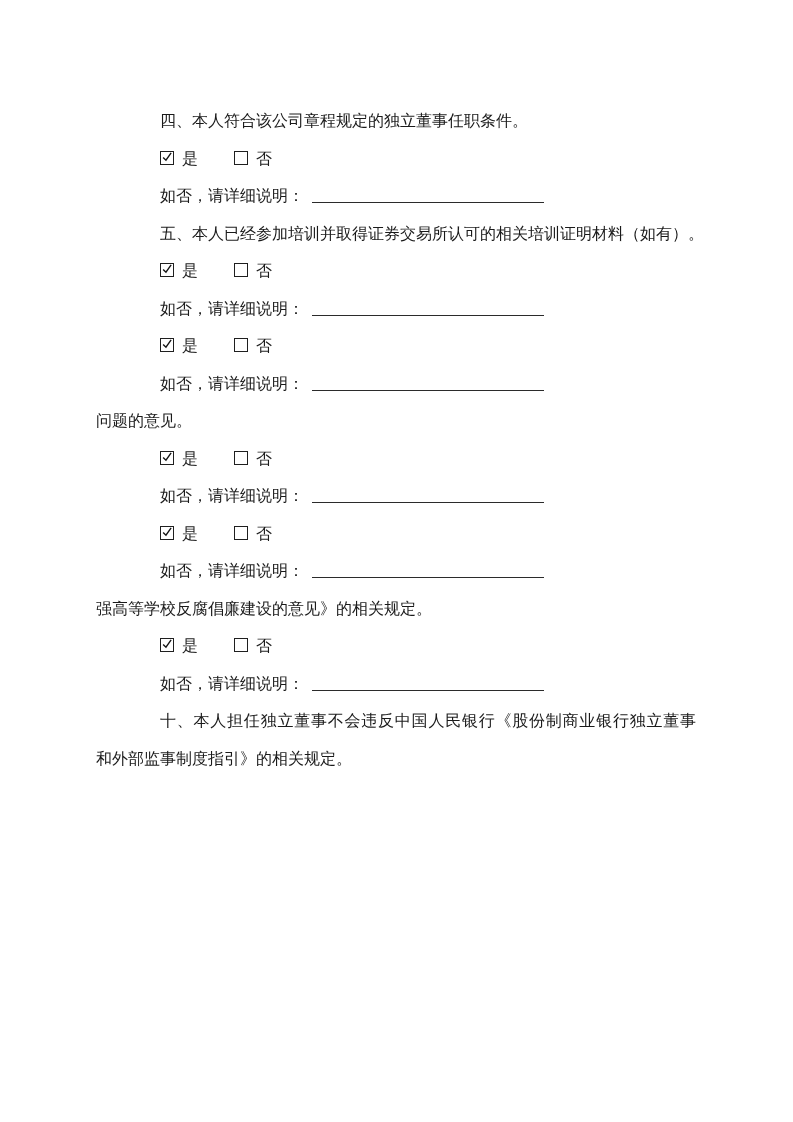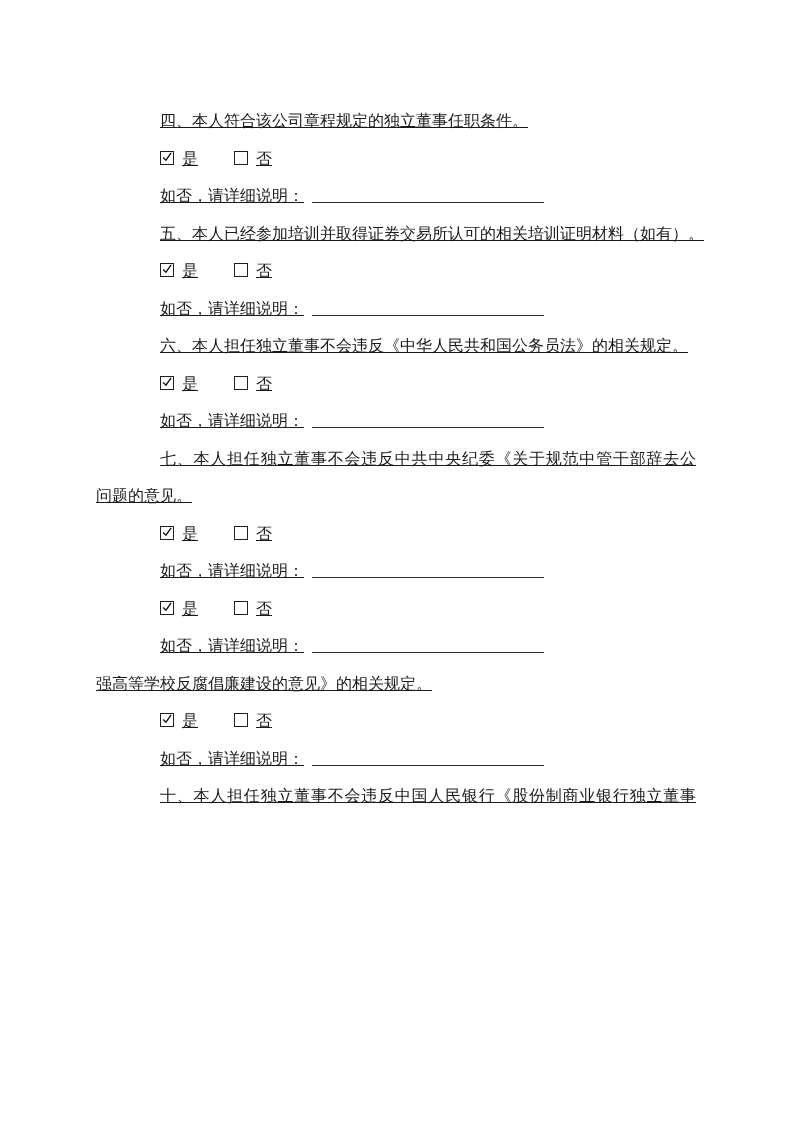--- a/index.html
+++ b/index.html
@@ -15,21 +15,20 @@
     height: 1122px;
     background: #ffffff;
     padding: 102px 93px 0 96px;
     color: #1a1a1a;
     font-size: 16px;
   }
   .content { width: 600px; }
   .ln {
     line-height: 37.5px;
     min-height: 37.5px;
-    text-decoration: underline;
   }
   .ln.indent { text-indent: 64px; }
   
   .ln.fill {
     text-align: justify;
     text-align-last: justify;
     word-break: break-all;
   }
   
   .ln.endln { white-space: nowrap; }
@@ -80,28 +79,26 @@
         <div class="ln indent endln followup-row"><span class="fulabel">如否，请详细说明：</span><span class="blank"></span></div>
       </section>
       <section class="qa">
         <div class="ln indent endln">五、本人已经参加培训并取得证券交易所认可的相关培训证明材料（如有）。</div>
         <div class="ln indent endln answer-row"><span class="cbgroup"><span class="cb"><svg viewBox="0 0 14 14">
                 <path d="M2.5 7.5 L5.8 10.8 L11.8 2.2" fill="none" stroke="#141414" stroke-width="1.6"></path>
               </svg></span><span class="cblabel">是</span></span><span class="cbgroup no-group"><span class="cb"></span><span class="cblabel">否</span></span></div>
         <div class="ln indent endln followup-row"><span class="fulabel">如否，请详细说明：</span><span class="blank"></span></div>
       </section>
       <section class="qa">
-        <div class="ln indent endln">六、本人担任独立董事不会违反《中华人民共和国公务员法》的相关规定。</div>
         <div class="ln indent endln answer-row"><span class="cbgroup"><span class="cb"><svg viewBox="0 0 14 14">
                 <path d="M2.5 7.5 L5.8 10.8 L11.8 2.2" fill="none" stroke="#141414" stroke-width="1.6"></path>
               </svg></span><span class="cblabel">是</span></span><span class="cbgroup no-group"><span class="cb"></span><span class="cblabel">否</span></span></div>
         <div class="ln indent endln followup-row"><span class="fulabel">如否，请详细说明：</span><span class="blank"></span></div>
       </section>
       <section class="qa">
-        <div class="ln indent fill">七、本人担任独立董事不会违反中共中央纪委《关于规范中管干部辞去公</div>
         <div class="ln endln">问题的意见。</div>
         <div class="ln indent endln answer-row"><span class="cbgroup"><span class="cb"><svg viewBox="0 0 14 14">
                 <path d="M2.5 7.5 L5.8 10.8 L11.8 2.2" fill="none" stroke="#141414" stroke-width="1.6"></path>
               </svg></span><span class="cblabel">是</span></span><span class="cbgroup no-group"><span class="cb"></span><span class="cblabel">否</span></span></div>
         <div class="ln indent endln followup-row"><span class="fulabel">如否，请详细说明：</span><span class="blank"></span></div>
       </section>
       <section class="qa">
         <div class="ln indent endln answer-row"><span class="cbgroup"><span class="cb"><svg viewBox="0 0 14 14">
                 <path d="M2.5 7.5 L5.8 10.8 L11.8 2.2" fill="none" stroke="#141414" stroke-width="1.6"></path>
               </svg></span><span class="cblabel">是</span></span><span class="cbgroup no-group"><span class="cb"></span><span class="cblabel">否</span></span></div>
@@ -109,15 +106,16 @@
       </section>
       <section class="qa">
         <div class="ln endln">强高等学校反腐倡廉建设的意见》的相关规定。</div>
         <div class="ln indent endln answer-row"><span class="cbgroup"><span class="cb"><svg viewBox="0 0 14 14">
                 <path d="M2.5 7.5 L5.8 10.8 L11.8 2.2" fill="none" stroke="#141414" stroke-width="1.6"></path>
               </svg></span><span class="cblabel">是</span></span><span class="cbgroup no-group"><span class="cb"></span><span class="cblabel">否</span></span></div>
         <div class="ln indent endln followup-row"><span class="fulabel">如否，请详细说明：</span><span class="blank"></span></div>
       </section>
       <section class="qa">
         <div class="ln indent fill">十、本人担任独立董事不会违反中国人民银行《股份制商业银行独立董事</div>
+        <div class="ln endln">和外部监事制度指引》的相关规定。</div>
       </section>
     </div>
 </div>
 
 </body></html>

